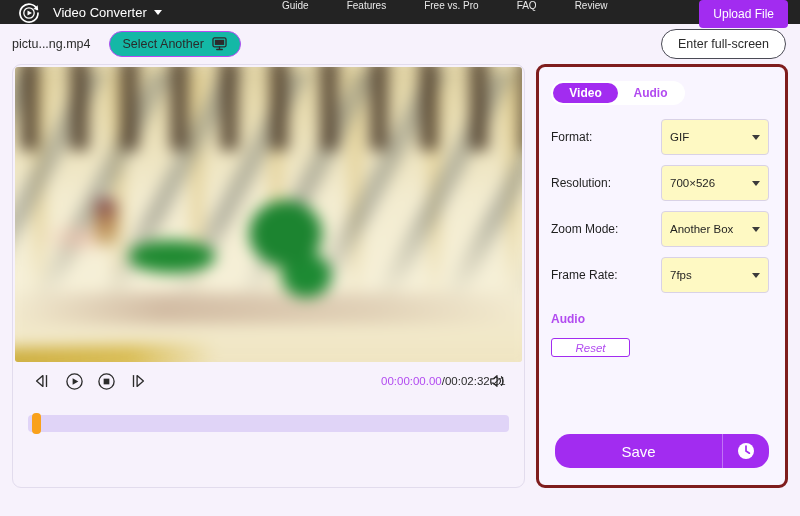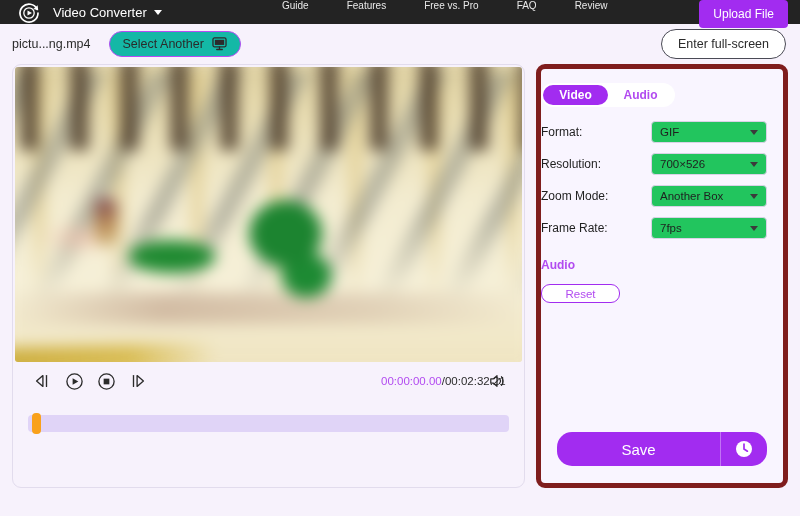--- a/index.html
+++ b/index.html
@@ -252,25 +252,25 @@
     width: 9px; height: 21px;
     background: #f9a11b;
     border-radius: 4px;
     cursor: pointer;
   }
 
   
   .settings-card {
     flex: 1;
     background: #f9f5ff;
-    border: 5px solid #7f1d1d;
+    border: 3px solid #7f1d1d;
     border-radius: 9px;
     display: flex;
     flex-direction: column;
-    padding: 14px 16px 16px 0;
+    padding: 14px 16px 16px 12px;
     position: relative;
   }
   .seg {
     width: 134px;
     height: 24px;
     background: #ffffff;
     border-radius: 14px;
     display: flex;
     align-items: center;
     padding: 2px;
@@ -296,22 +296,22 @@
     margin-bottom: 10px;
   }
   .slabel {
     width: 110px;
     font-size: 12px;
     color: #1f1f1f;
     white-space: nowrap;
   }
   .sselect {
     flex: 1;
-    height: 22px;
-    background: #22c55e;
+    height: 36px;
+    background: #fef9c3;
     border: 1px solid #d9d2e6;
     border-radius: 4px;
     display: flex;
     align-items: center;
     padding: 0 8px;
     font-size: 11.5px;
     color: #1f1f1f;
     position: relative;
     cursor: pointer;
     white-space: nowrap;
@@ -328,27 +328,28 @@
     font-size: 12px;
     font-weight: bold;
     color: #b24bf0;
     margin: 9px 0 12px 0;
   }
   .reset-btn {
     width: 79px;
     height: 19px;
     background: #ffffff;
     border: 1.2px solid #a22cf0;
-    border-radius: 9px;
+    border-radius: 3px;
     color: #b24bf0;
     font-size: 11.5px;
     display: flex;
     align-items: center;
     justify-content: center;
     cursor: pointer;
+    font-style: italic;
   }
   .save-wrap {
     position: absolute;
     left: 16px;
     right: 16px;
     bottom: 17px;
     height: 34px;
     display: flex;
     border-radius: 15px;
     overflow: hidden;

